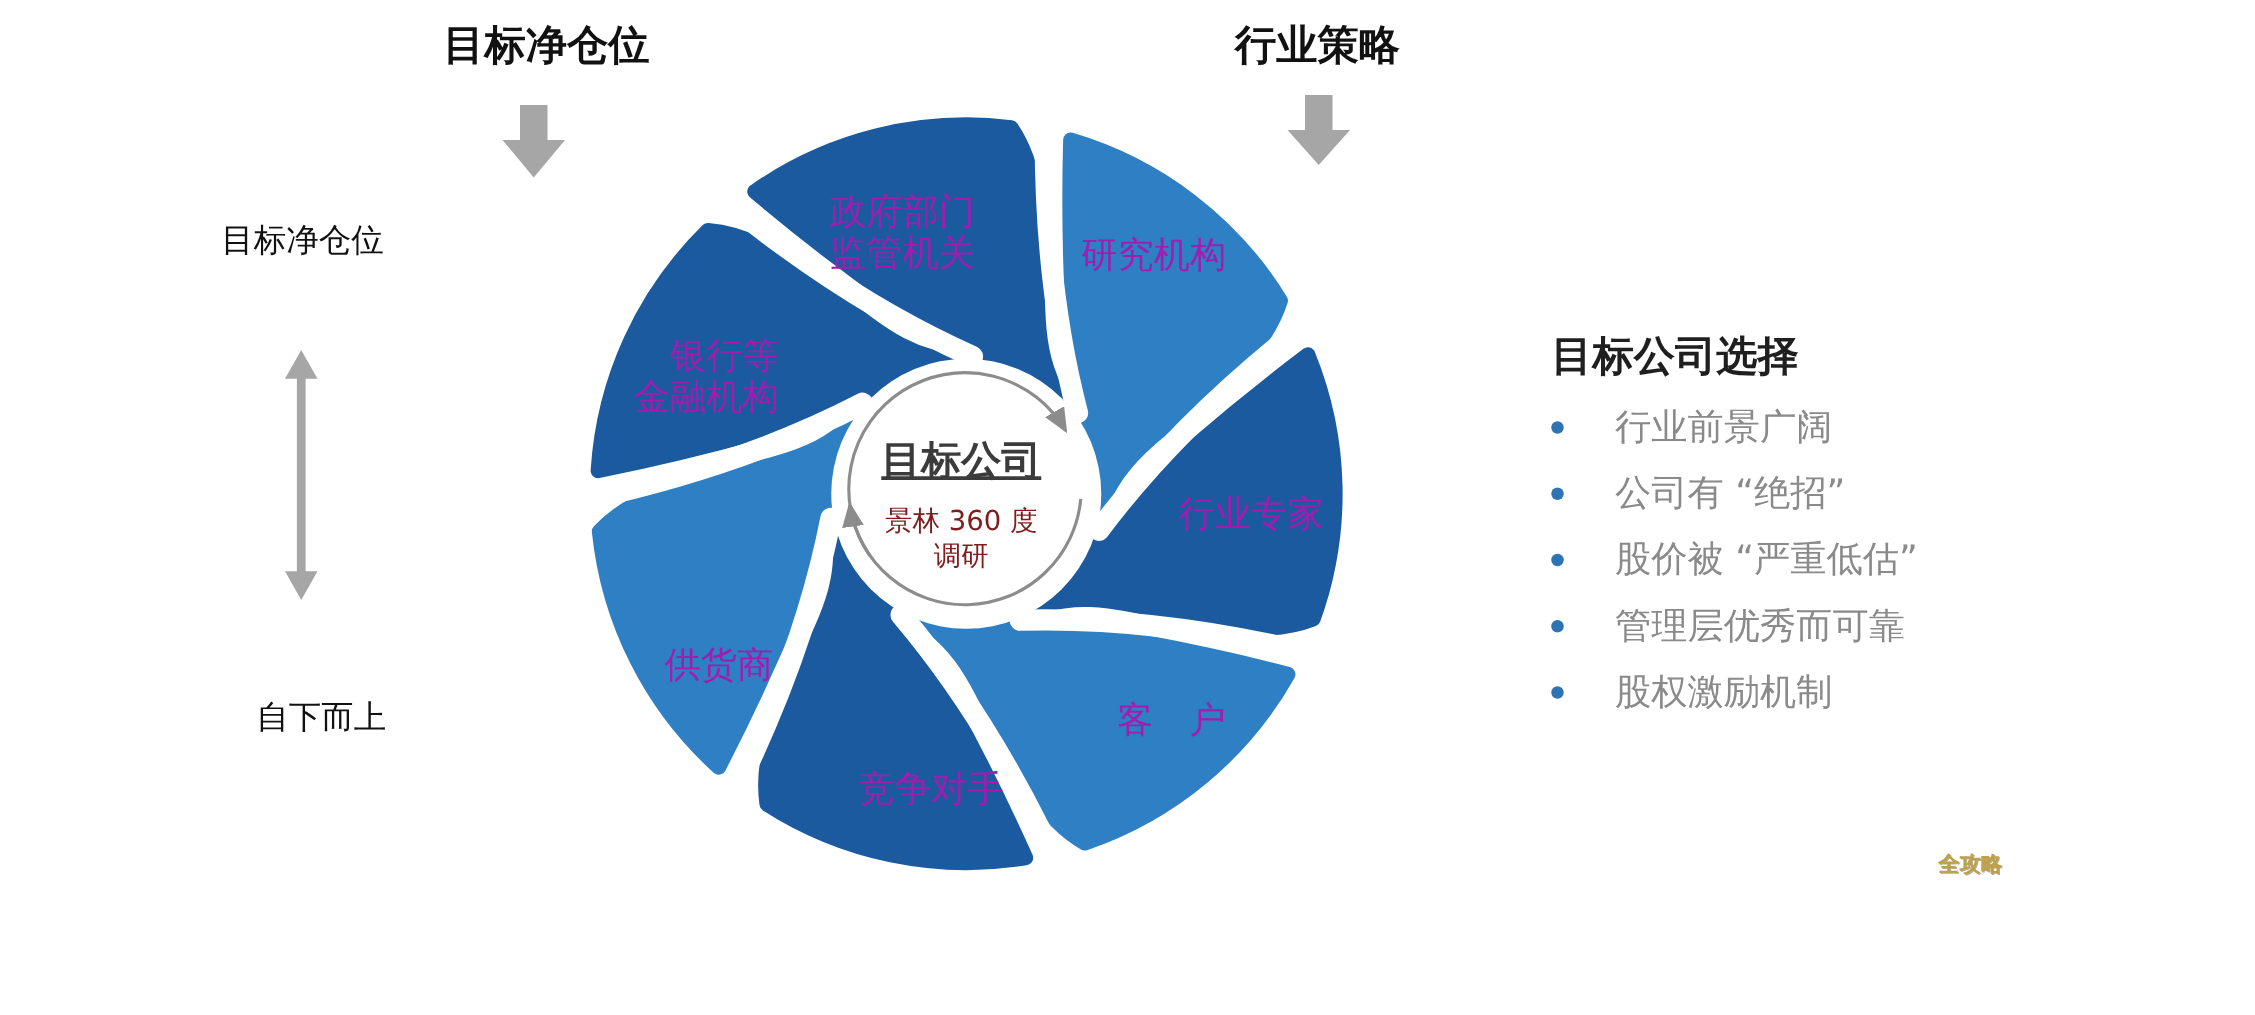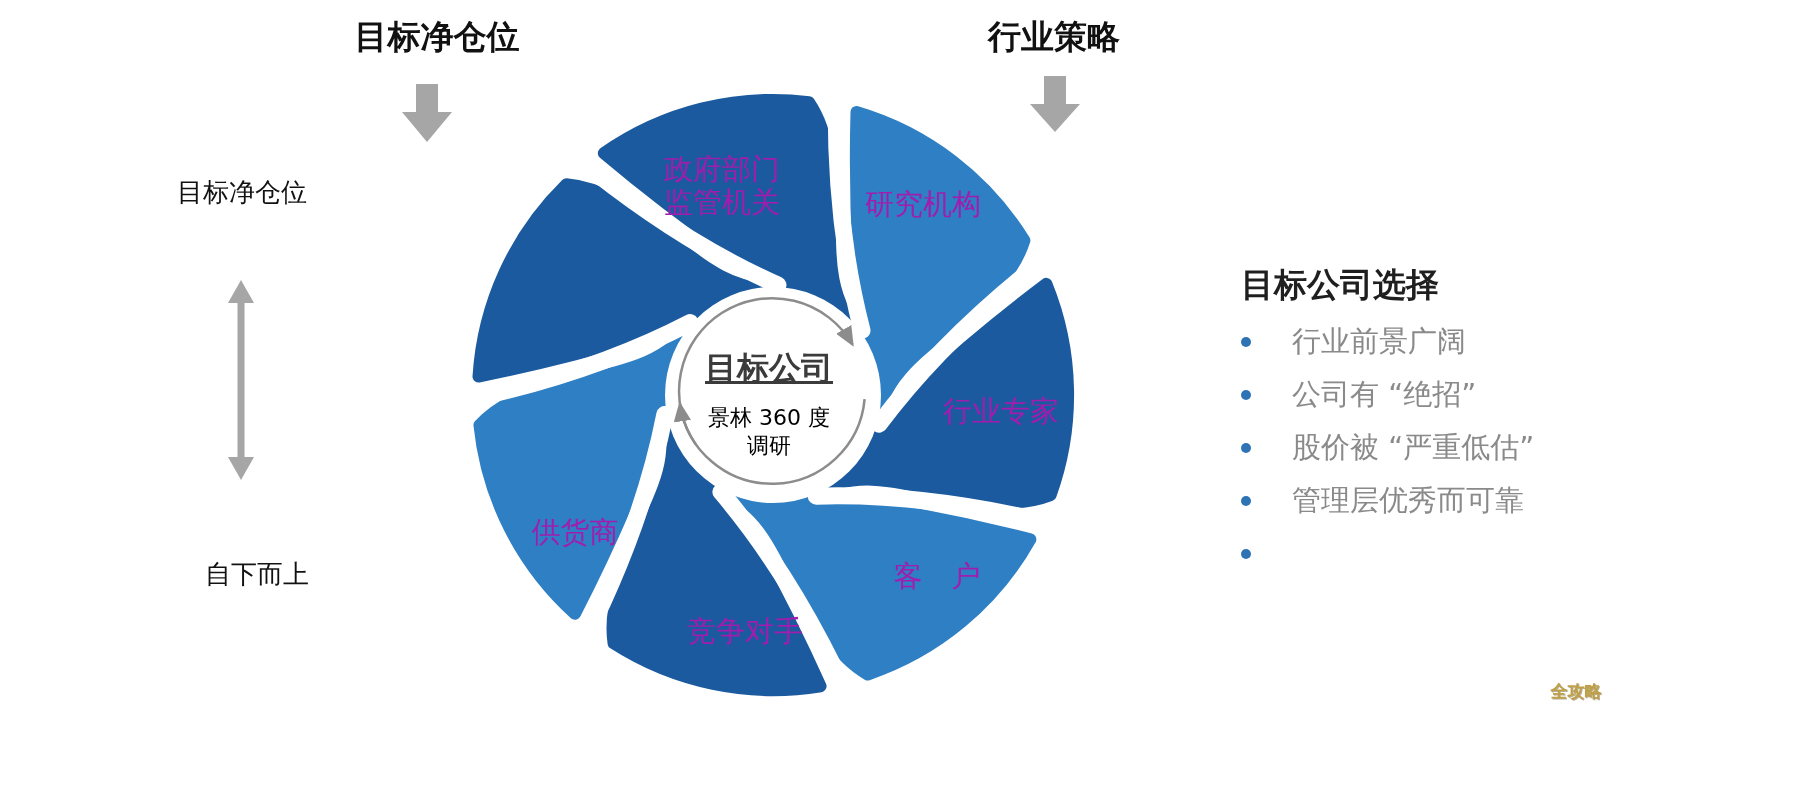--- a/index.html
+++ b/index.html
@@ -9,21 +9,21 @@
   .ctr{transform:translate(-50%,-50%);}
   .diagram-svg{position:absolute;left:0;top:0;}
 
   .big-label{font-size:33px;font-weight:bold;color:#111111;white-space:nowrap;}
   .side-label{font-size:26px;color:#111111;white-space:nowrap;}
 
   .petal-label{color:#a21caf;font-size:29px;line-height:33px;text-align:right;white-space:nowrap;}
   .petal-label span{display:block;}
 
   .center-title{font-size:32px;font-weight:bold;color:#3b3b3b;white-space:nowrap;text-decoration:underline;}
-  .center-sub{font-size:22px;line-height:28px;color:#000000;text-align:center;white-space:nowrap;}
+  .center-sub{font-size:22px;line-height:28px;color:#7f1d1d;text-align:center;white-space:nowrap;}
   .center-sub span{display:block;}
 
   .panel-title{font-size:33px;font-weight:bold;color:#1f1f1f;white-space:nowrap;}
   .bullet-list{display:flex;flex-direction:column;}
   .bullet-row{display:flex;align-items:center;height:53px;gap:25px;}
   .bullet-dot{width:10px;height:10px;border-radius:50%;margin-right:16px;flex:0 0 auto;}
   .bullet-text{font-size:29px;color:#8a8a8a;white-space:nowrap;}
 
   .watermark{font-size:17px;font-weight:bold;color:#bfa046;text-shadow:1px 1px 0 rgba(90,70,10,.45);white-space:nowrap;}
 </style>
@@ -96,20 +96,24 @@
   </div>
   <div class="abs ctr petal-label" style="left:892px;top:576px;">
     <span>客　户</span>
   </div>
   <div class="abs ctr petal-label" style="left:700px;top:631px;">
     <span>竞争对手</span>
   </div>
   <div class="abs ctr petal-label" style="left:530px;top:532px;">
     <span>供货商</span>
   </div>
+  <div class="abs ctr petal-label" style="left:520px;top:301px;">
+    <span>银行等</span>
+    <span>金融机构</span>
+  </div>
 
   <div class="abs ctr center-title" style="left:724px;top:369px;">目标公司</div>
   <div class="abs ctr center-sub" style="left:724px;top:432px;">
     <span>景林 360 度</span>
     <span>调研</span>
   </div>
 
   <div class="abs panel-title" style="left:1196px;top:263px;">目标公司选择</div>
   <div class="abs bullet-list" style="left:1196px;top:315px;">
     <div class="bullet-row">
@@ -123,18 +127,19 @@
     <div class="bullet-row">
       <span class="bullet-dot" style="background: rgb(46, 116, 181);"></span>
       <span class="bullet-text">股价被 “严重低估”</span>
     </div>
     <div class="bullet-row">
       <span class="bullet-dot" style="background: rgb(46, 116, 181);"></span>
       <span class="bullet-text">管理层优秀而可靠</span>
     </div>
     <div class="bullet-row">
       <span class="bullet-dot" style="background: rgb(46, 116, 181);"></span>
+      <span class="bullet-text">股权激励机制</span>
     </div>
   </div>
 
   <div class="abs ctr watermark" style="left:1531px;top:691px;">全攻略</div>
 
 </div>
 
 </body></html>

